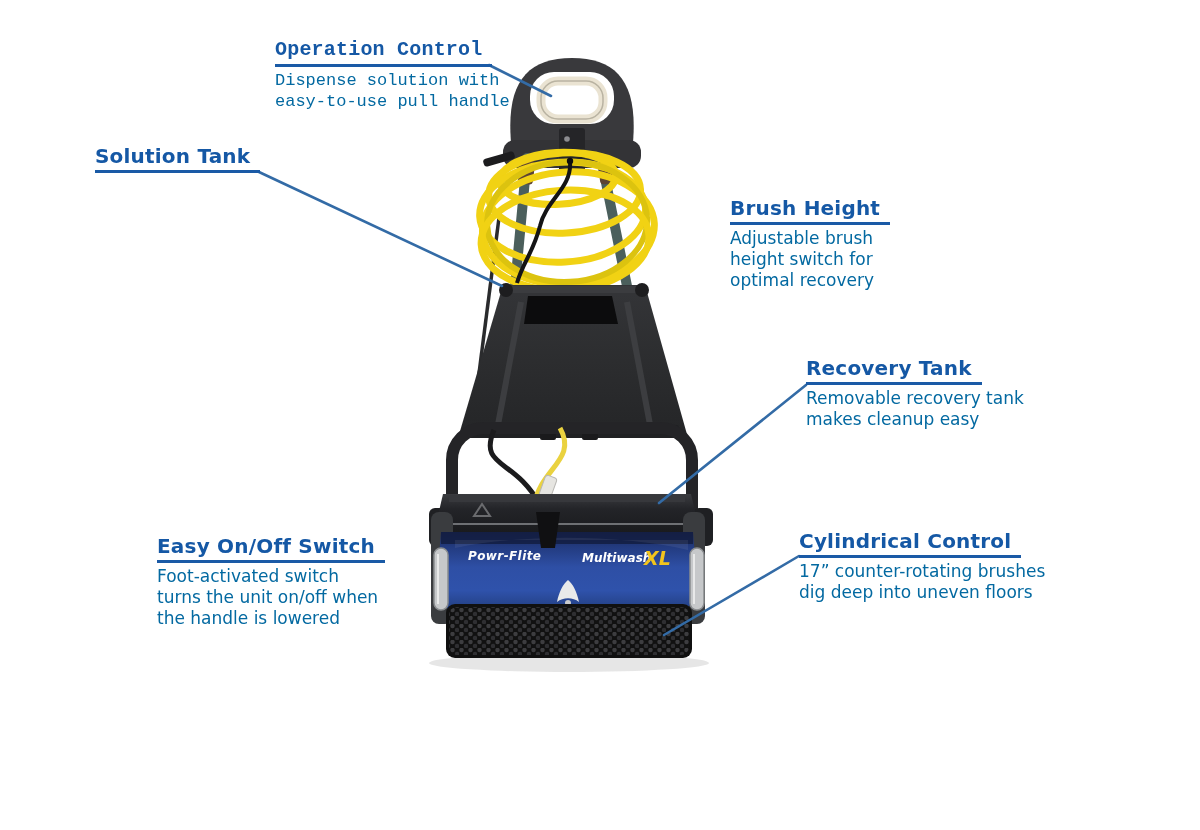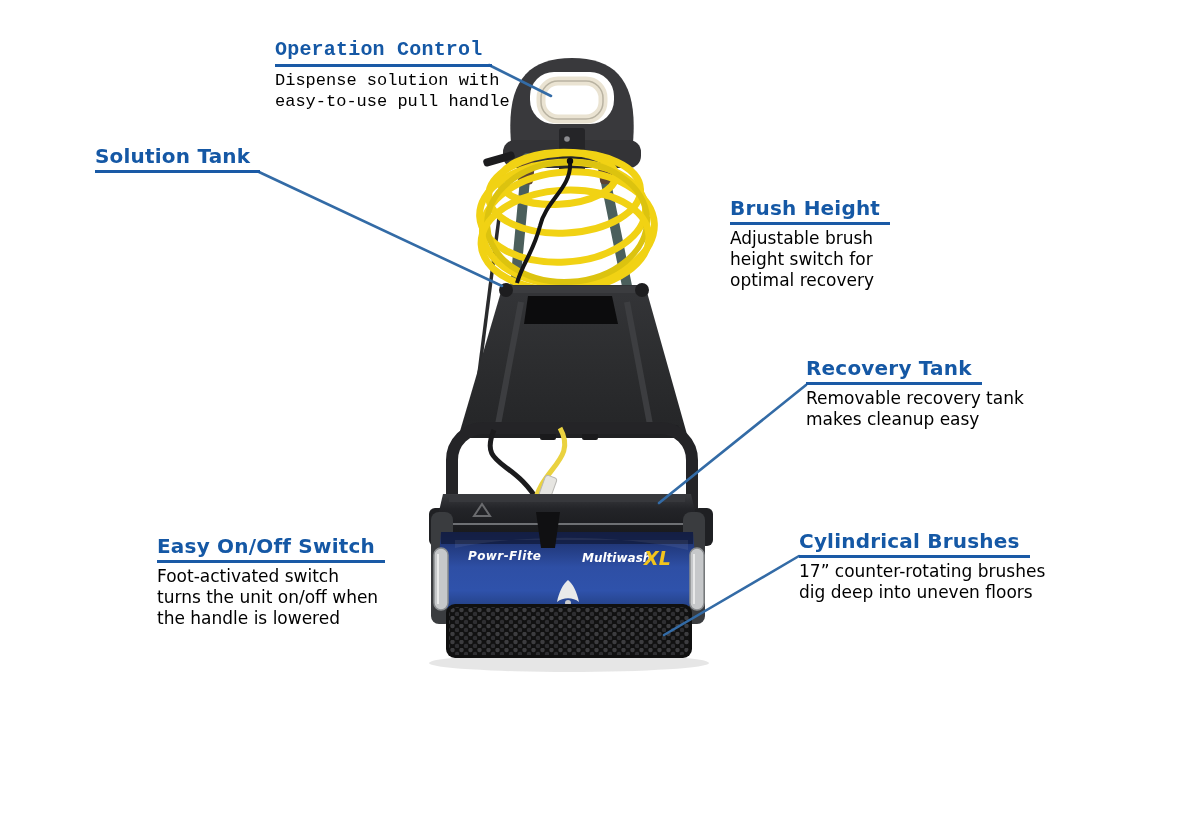--- a/index.html
+++ b/index.html
@@ -3,21 +3,21 @@
 <meta charset="utf-8">
 <style>
   * { margin: 0; padding: 0; box-sizing: border-box; }
   html, body { width: 1200px; height: 830px; background: #ffffff; overflow: hidden;
     font-family: "DejaVu Sans", "Liberation Sans", sans-serif; }
   .stage { position: relative; width: 1200px; height: 830px; background: #ffffff; }
   .stage > svg { position: absolute; left: 0; top: 0; z-index: 1; }
   .callout { position: absolute; z-index: 2; width: max-content; }
   .co-title { display: inline-block; font-size: 20px; font-weight: bold; letter-spacing: .2px;
     color: #1558a5; border-bottom: 3px solid #1a5aa6; padding: 0 10px 2px 0; line-height: 24px; }
-  .co-desc { margin-top: 3px; font-size: 17px; line-height: 21px; color: #000000;
+  .co-desc { margin-top: 3px; font-size: 17px; line-height: 21px; color: #0369a1;
     white-space: pre-line; }
   #co-operation   { left: 275px; top: 38px; font-family: Liberation Mono, monospace;  }
   #co-solution    { left: 95px;  top: 144px; }
   #co-brush       { left: 730px; top: 196px; }
   #co-recovery    { left: 806px; top: 356px; }
   #co-transport   { left: 205px; top: 406px; }
   #co-onoff       { left: 157px; top: 534px; }
   #co-cylindrical { left: 799px; top: 529px; }
 </style>
 </head>
@@ -172,18 +172,18 @@
   </div>
 
   <div class="callout" id="co-onoff">
     <h3 class="co-title">Easy On/Off Switch</h3>
     <p class="co-desc">Foot-activated switch
 turns the unit on/off when
 the handle is lowered</p>
   </div>
 
   <div class="callout" id="co-cylindrical">
-    <h3 class="co-title">Cylindrical Brushes</h3>
+    <h3 class="co-title">Cylindrical Control</h3>
     <p class="co-desc">17” counter-rotating brushes
 dig deep into uneven floors</p>
   </div>
 
 </div>
 
 </body></html>

